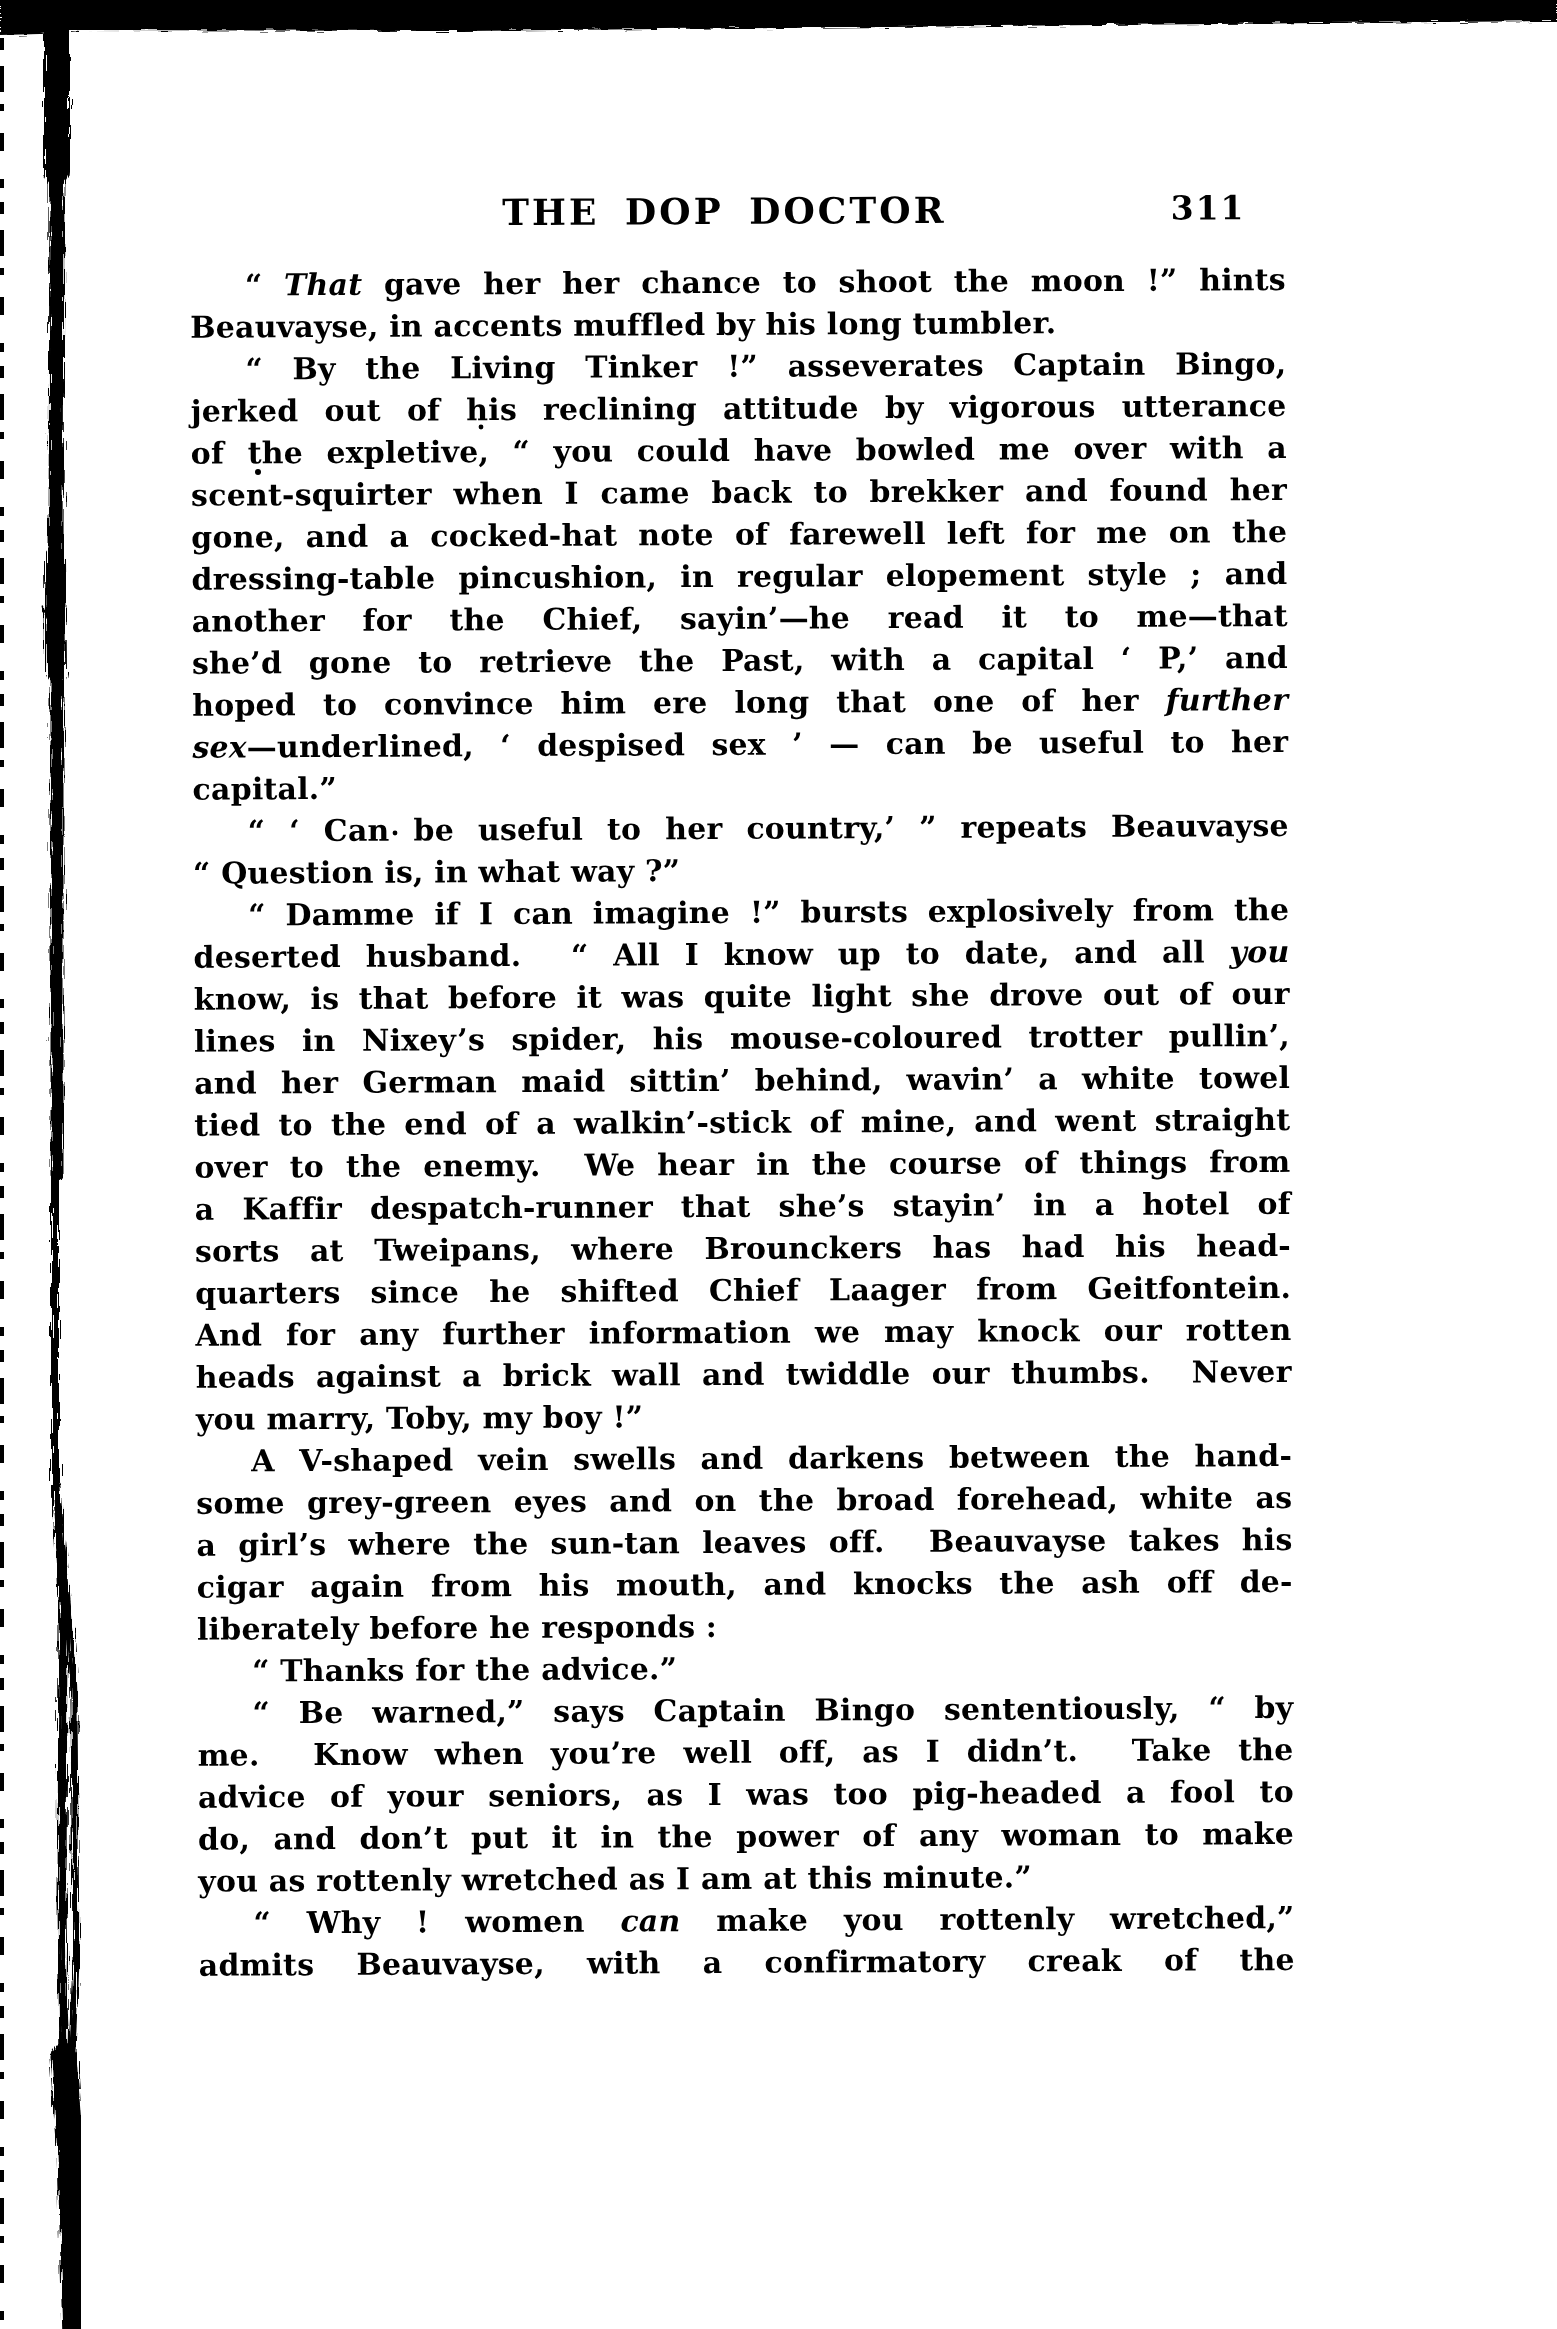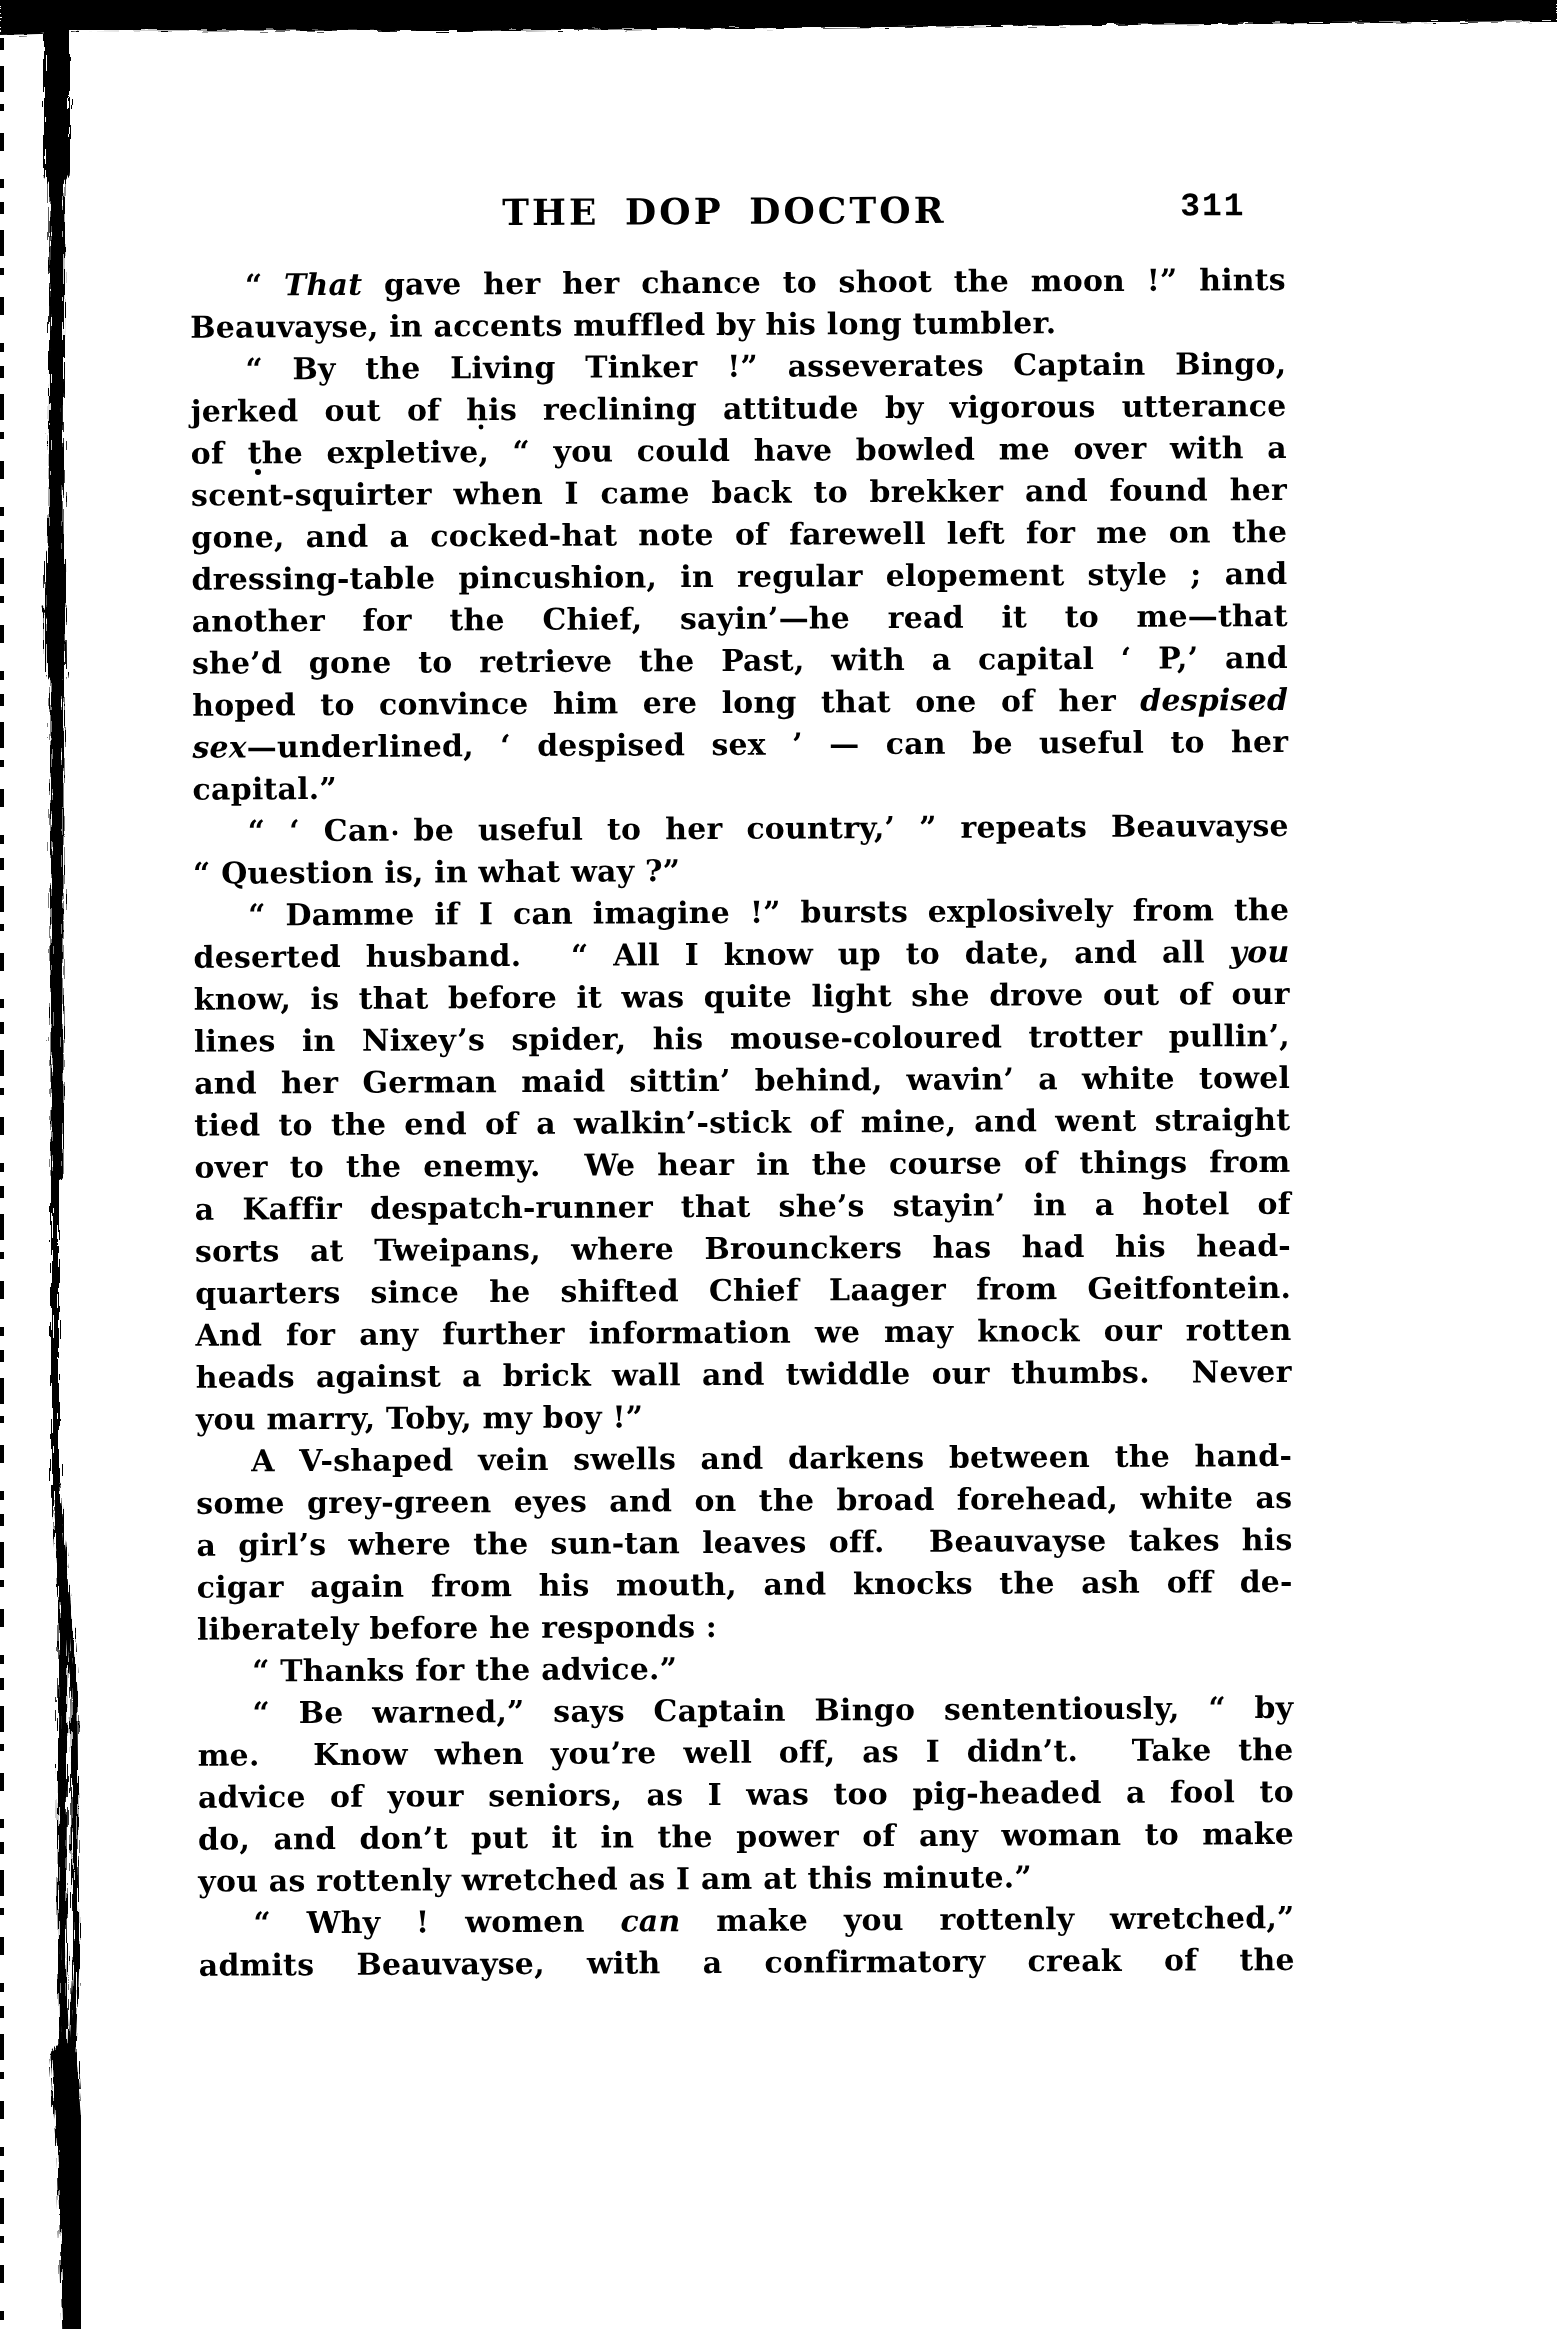--- a/index.html
+++ b/index.html
@@ -42,21 +42,20 @@
     word-spacing: 10px;
     white-space: nowrap;
   }
   .page-number {
     position: absolute;
     right: 40px;
     top: 1px;
     font-size: 33px;
     font-weight: 700;
     letter-spacing: 2px;
-    font-family: Liberation Mono, monospace;
   }
   .text-block {
     position: absolute;
     left: 190px;
     top: 262px;
     width: 1096px;
     font-size: 30px;
     font-weight: 700;
     letter-spacing: 0.2px;
   }
@@ -128,21 +127,21 @@
         <div class="line ind just"><span>“ </span><i>That</i><span> gave her her chance to shoot the moon !” hints</span></div>
         <div class="line"><span>Beauvayse, in accents muffled by his long tumbler.</span></div>
         <div class="line ind just"><span>“ By the Living Tinker !” asseverates Captain Bingo,</span></div>
         <div class="line just"><span>jerked out of his reclining attitude by vigorous utterance</span></div>
         <div class="line just"><span>of the expletive, “ you could have bowled me over with a</span></div>
         <div class="line just"><span>scent-squirter when I came back to brekker and found her</span></div>
         <div class="line just"><span>gone, and a cocked-hat note of farewell left for me on the</span></div>
         <div class="line just"><span>dressing-table pincushion, in regular elopement style ; and</span></div>
         <div class="line just"><span>another for the Chief, sayin’—he read it to me—that</span></div>
         <div class="line just"><span>she’d gone to retrieve the Past, with a capital ‘ P,’ and</span></div>
-        <div class="line just"><span>hoped to convince him ere long that one of her </span><i>despised</i></div>
+        <div class="line just"><span>hoped to convince him ere long that one of her </span><i>further</i></div>
         <div class="line just"><i>sex</i><span>—underlined, ‘ despised sex ’ — can be useful to her</span></div>
         <div class="line"><span>capital.”</span></div>
         <div class="line ind just"><span>“ ‘ Can be useful to her country,’ ” repeats Beauvayse</span></div>
         <div class="line"><span>“ Question is, in what way ?”</span></div>
         <div class="line ind just"><span>“ Damme if I can imagine !” bursts explosively from the</span></div>
         <div class="line just"><span>deserted husband.&nbsp; “ All I know up to date, and all </span><i>you</i></div>
         <div class="line just"><span>know, is that before it was quite light she drove out of our</span></div>
         <div class="line just"><span>lines in Nixey’s spider, his mouse-coloured trotter pullin’,</span></div>
         <div class="line just"><span>and her German maid sittin’ behind, wavin’ a white towel</span></div>
         <div class="line just"><span>tied to the end of a walkin’-stick of mine, and went straight</span></div>

